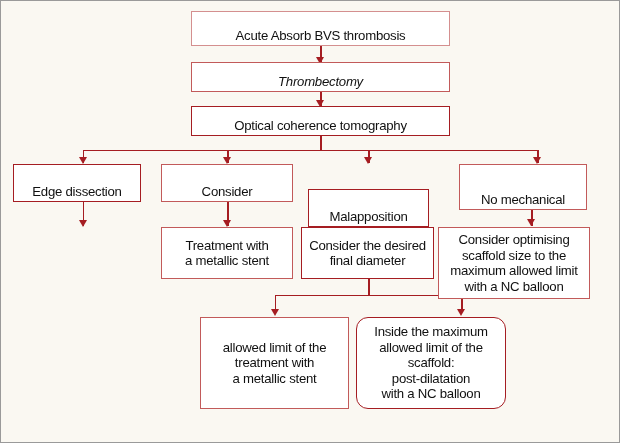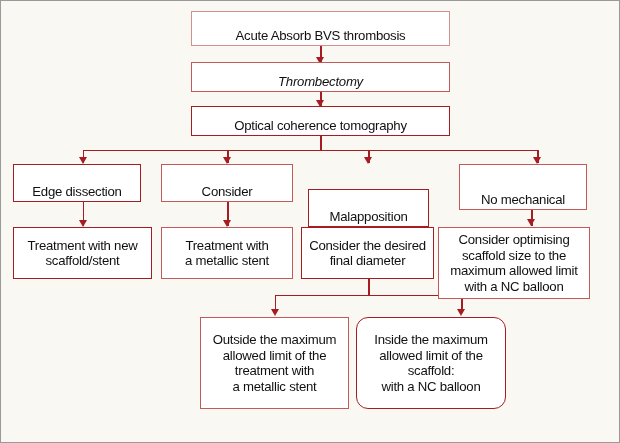--- a/index.html
+++ b/index.html
@@ -121,49 +121,45 @@
   </div>
 
   <div class="box b-dark" style="left:307px; top:165px; width:121px; height:38px;margin-top:23px;">
     <span>Malapposition</span>
   </div>
 
   <div class="box b-mid" style="left:458px; top:163px; width:128px; height:46px; justify-content:center;gap:24px;">
     <span>No mechanical</span>
   </div>
 
-  <div class="box b-dark" style="left:12px; top:226px; width:139px; height:52px; flex-direction:column; justify-content:center;">
-    <span>Treatment with new</span>
-    <span>scaffold/stent</span>
-  </div>
 
   <div class="box b-mid" style="left:160px; top:226px; width:132px; height:52px; flex-direction:column; justify-content:center;">
     <span>Treatment with</span>
     <span>a metallic stent</span>
   </div>
 
   <div class="box b-dark" style="left:300px; top:226px; width:133px; height:52px; flex-direction:column; justify-content:center;">
     <span>Consider the desired</span>
     <span>final diameter</span>
   </div>
 
   <div class="box b-mid" style="left:437px; top:226px; width:152px; height:72px; flex-direction:column; justify-content:center;">
     <span>Consider optimising</span>
     <span>scaffold size to the</span>
     <span>maximum allowed limit</span>
     <span>with a NC balloon</span>
   </div>
 
   <div class="box b-mid" style="left:199px; top:316px; width:149px; height:92px; flex-direction:column; justify-content:center;">
-    <span>Outside the maximum</span>
     <span>allowed limit of the</span>
     <span>treatment with</span>
     <span>a metallic stent</span>
   </div>
 
   <div class="box b-dark" style="left:355px; top:316px; width:150px; height:92px; flex-direction:column; justify-content:center;border-radius:12px;">
     <span>Inside the maximum</span>
     <span>allowed limit of the</span>
     <span>scaffold:</span>
+    <span>post-dilatation</span>
     <span>with a NC balloon</span>
   </div>
 
 </div>
 
 </body></html>

